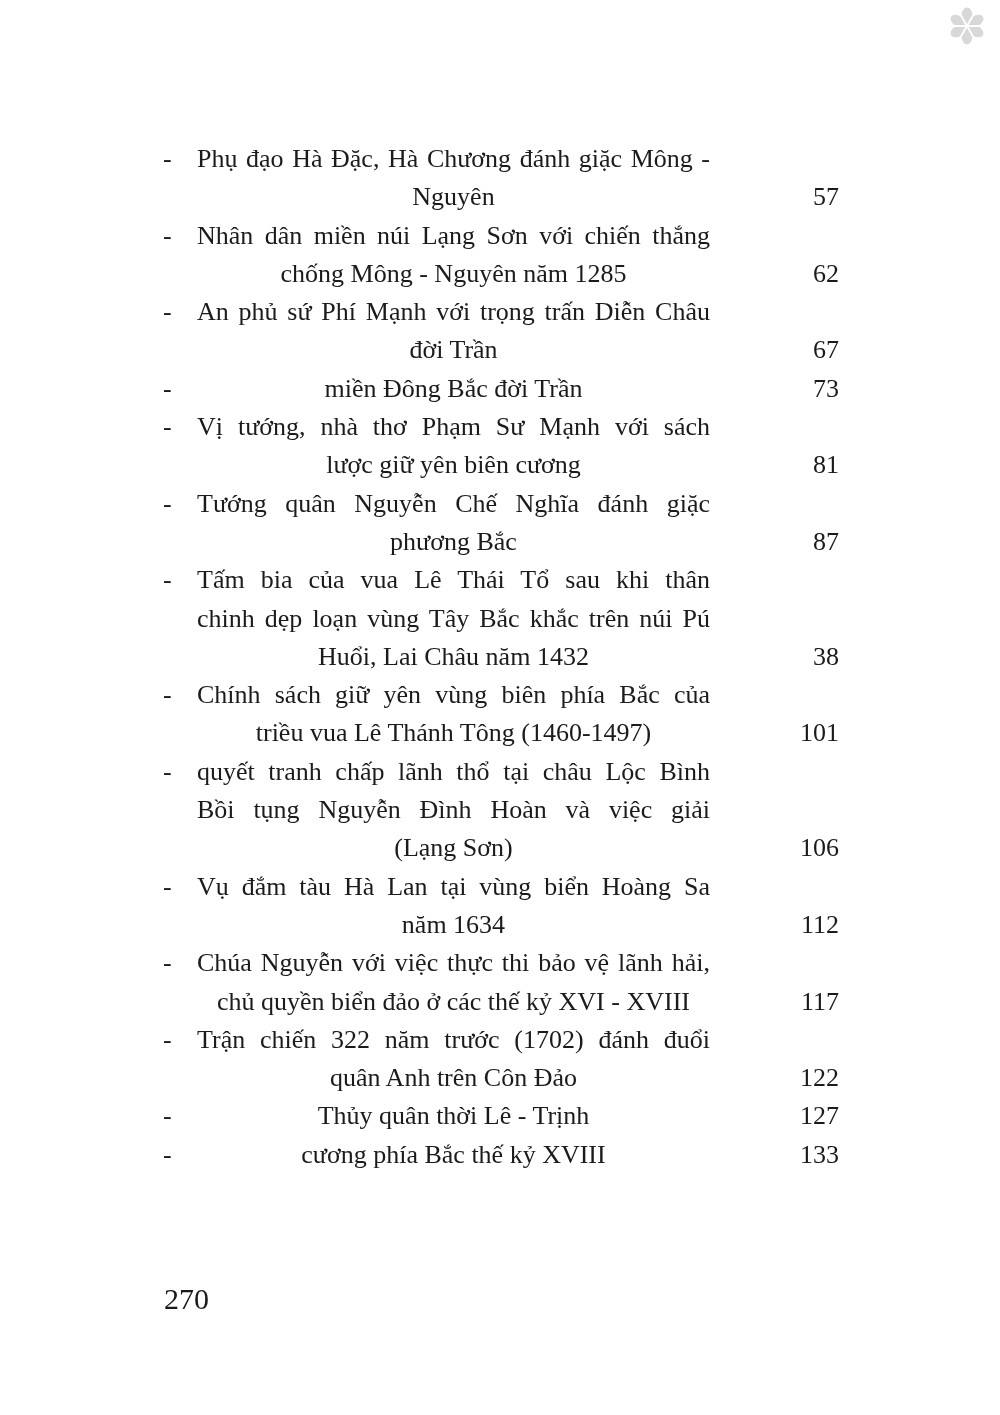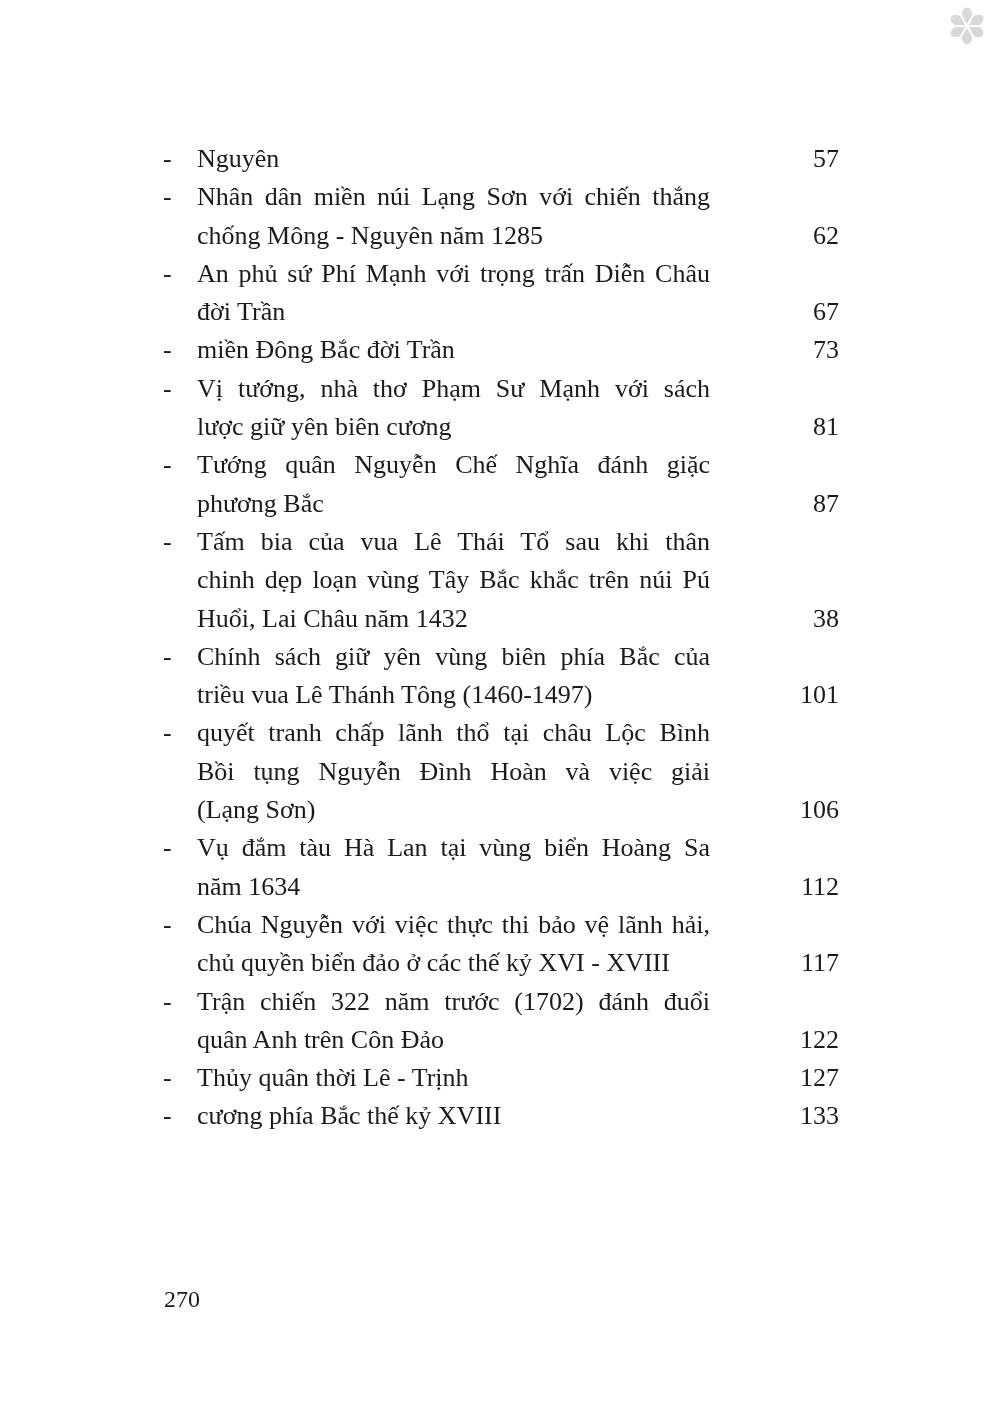--- a/index.html
+++ b/index.html
@@ -31,35 +31,35 @@
     display: flex;
     align-items: flex-start;
   }
   .bullet {
     flex: 0 0 34px;
     color: #1b1b1b;
   }
   .title {
     flex: 0 0 513px;
   }
-  .toc-line { text-align: left; }
+  .toc-line { text-align: center; }
   .toc-line.just {
     text-align: justify;
     text-align-last: justify;
   }
   .pagenum {
     flex: 1 1 auto;
     align-self: flex-end;
     text-align: right;
     color: #1b1b1b;
   }
   .footer {
     position: absolute;
     left: 164px; top: 1280px;
-    font-size: 24px;
+    font-size: 30px;
     line-height: 38px;
     color: #1b1b1b;
   }
 </style>
 </head>
 <body>
 
 <div class="page">
 
   <svg class="ornament" viewBox="0 0 36 36" xmlns="http://www.w3.org/2000/svg" aria-hidden="true">
@@ -78,20 +78,21 @@
       <line x1="18" y1="18" x2="18" y2="6" transform="rotate(210 18 18)"></line>
       <line x1="18" y1="18" x2="18" y2="6" transform="rotate(270 18 18)"></line>
       <line x1="18" y1="18" x2="18" y2="6" transform="rotate(330 18 18)"></line>
     </g>
   </svg>
 
   <div class="toc">
     <div class="entry">
       <span class="bullet">-</span>
       <div class="title">
+          <div class="toc-line just">Phụ đạo Hà Đặc, Hà Chương đánh giặc Mông -</div>
           <div class="toc-line">Nguyên</div>
         </div>
       <div class="pagenum">57</div>
     </div>
     <div class="entry">
       <span class="bullet">-</span>
       <div class="title">
           <div class="toc-line just">Nhân dân miền núi Lạng Sơn với chiến thắng</div>
           <div class="toc-line">chống Mông - Nguyên năm 1285</div>
         </div>

